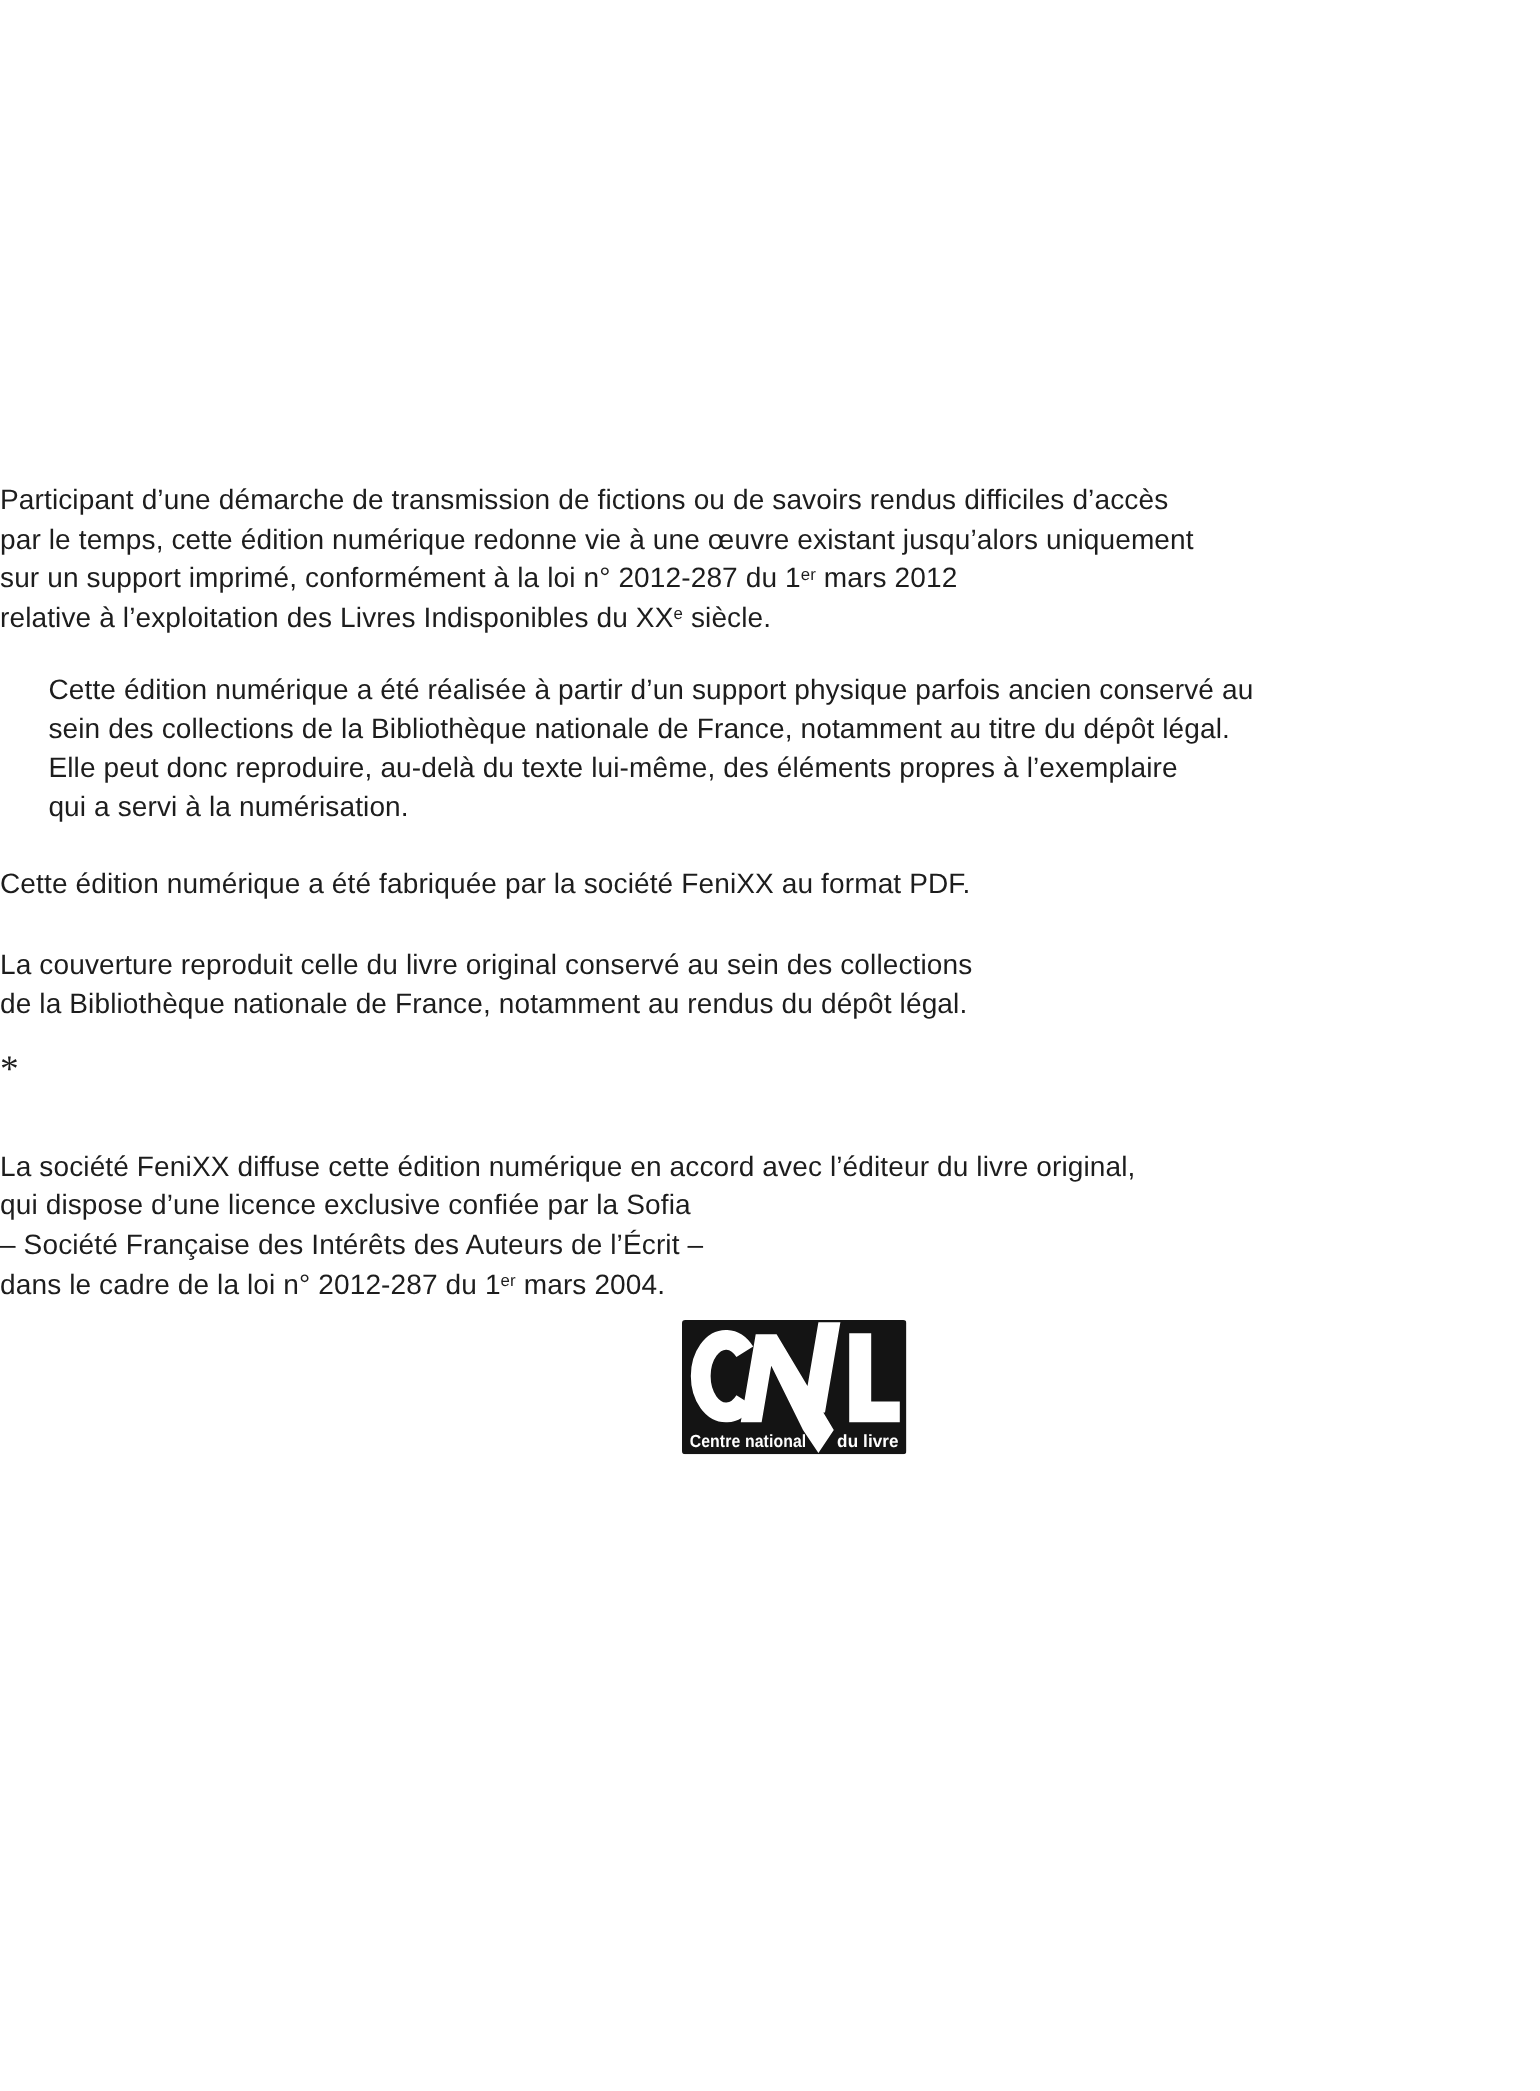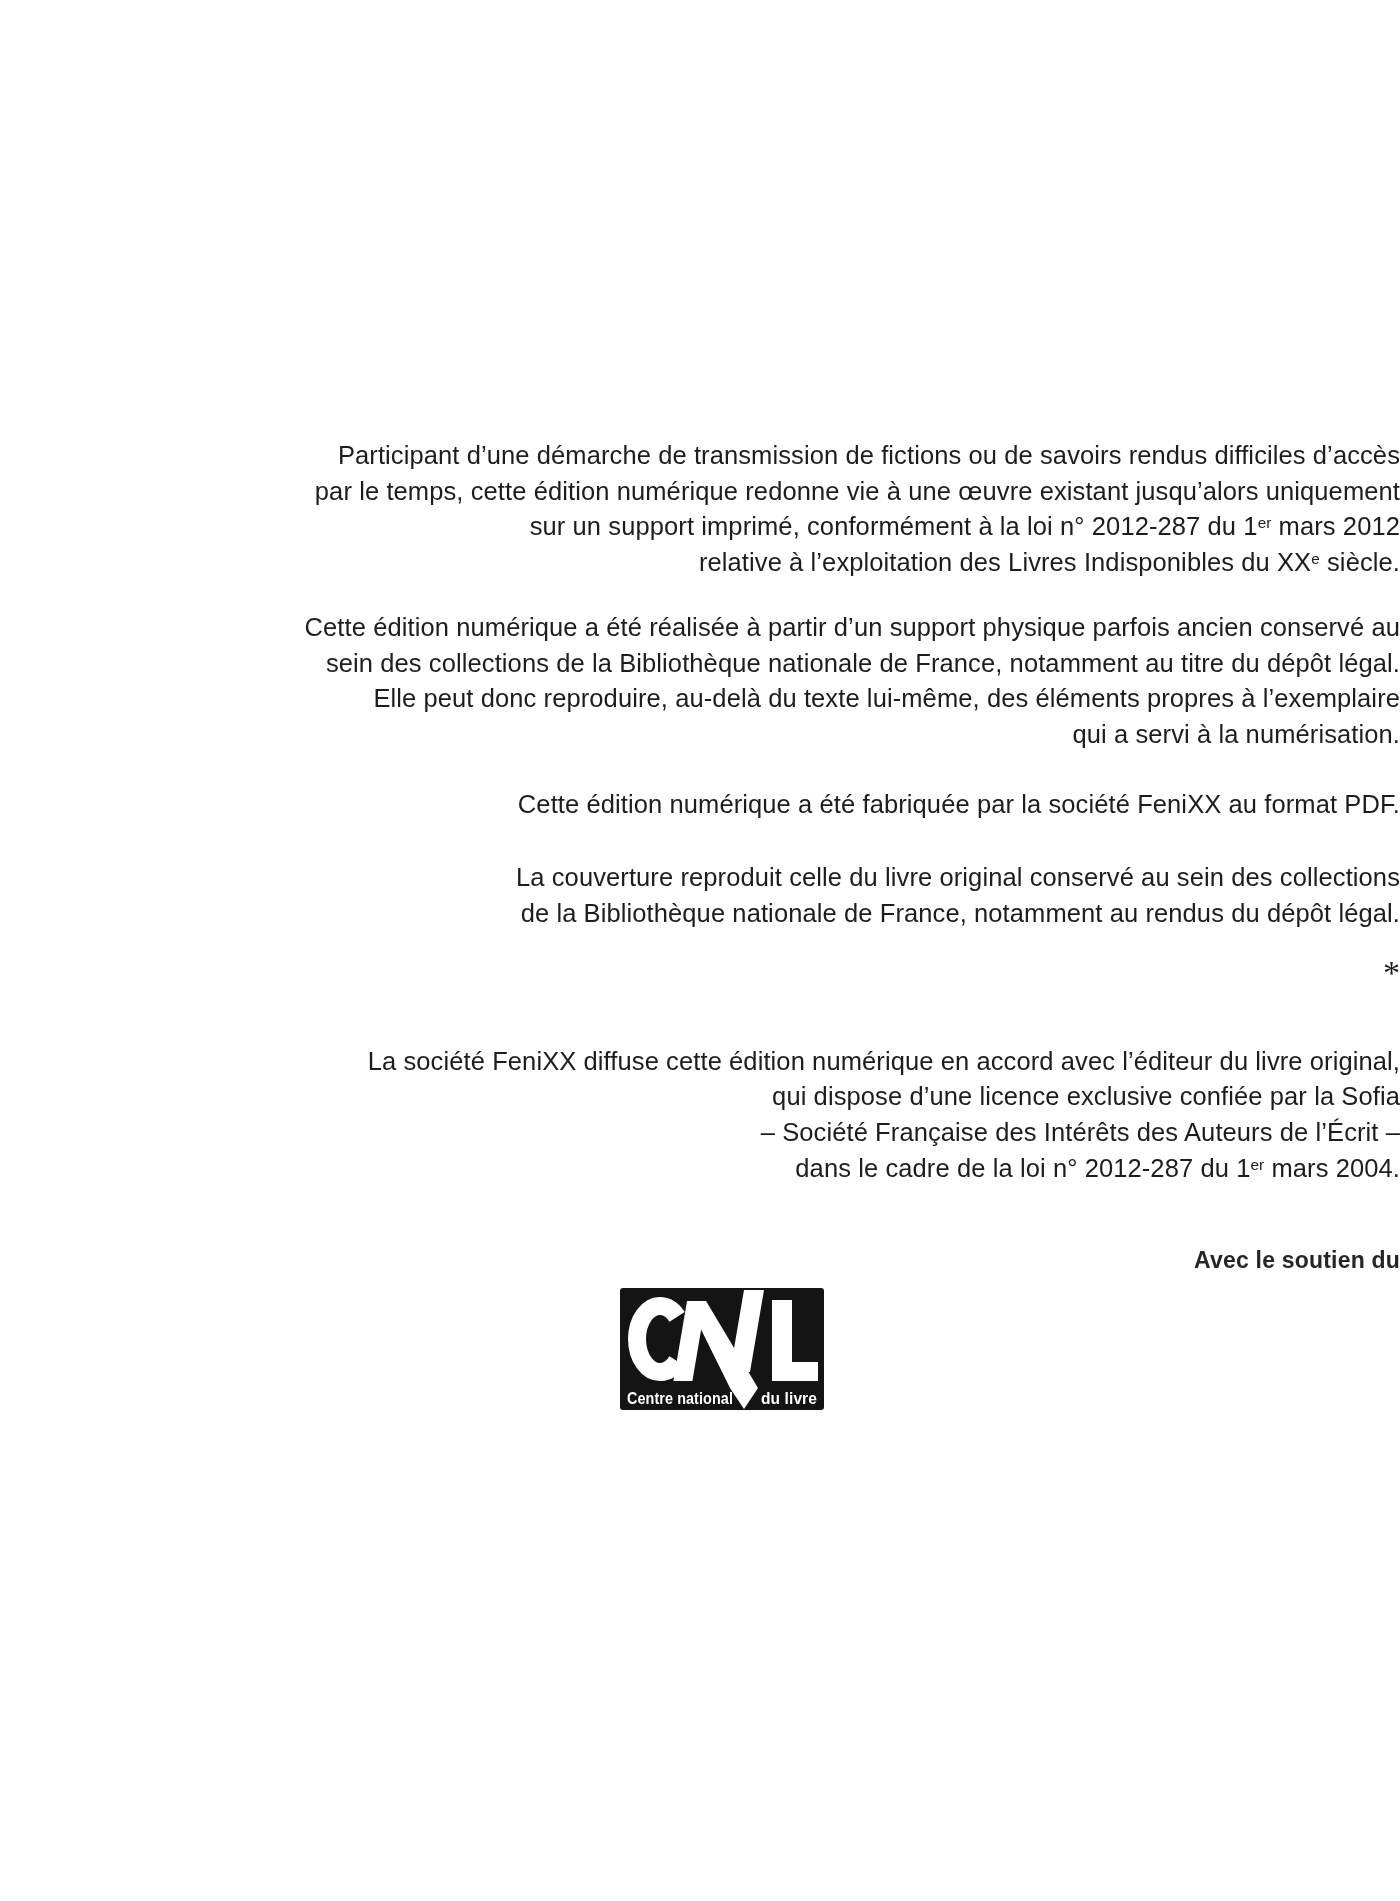--- a/index.html
+++ b/index.html
@@ -10,21 +10,21 @@
     background: #ffffff;
     overflow: hidden;
     font-family: "Liberation Sans", sans-serif;
     color: #1d1d1d;
   }
   .content {
     position: absolute;
     top: 438px;
     left: 0;
     right: 0;
-    text-align: right;
+    text-align: left;
     font-size: 25.5px;
     line-height: 35.7px;
     letter-spacing: 0.1px;
   }
   .para { margin: 0; }
   .para-source { margin-top: 29px; padding-left: 44px; }
   .para-fabrication { margin-top: 34px; }
   .para-cover { margin-top: 38px; }
   .separator {
     margin-top: 22px;
@@ -67,21 +67,20 @@
     <p class="para para-source"><span>Cette édition numérique a été réalisée à partir d’un support physique parfois ancien conservé au</span><br><span>sein des collections de la Bibliothèque nationale de France, notamment au titre du dépôt légal.</span><br><span>Elle peut donc reproduire, au-delà du texte lui-même, des éléments propres à l’exemplaire</span><br><span>qui a servi à la numérisation.</span></p>
 
     <p class="para para-fabrication"><span>Cette édition numérique a été fabriquée par la société FeniXX au format PDF.</span></p>
 
     <p class="para para-cover"><span>La couverture reproduit celle du livre original conservé au sein des collections</span><br><span>de la Bibliothèque nationale de France, notamment au rendus du dépôt légal.</span></p>
 
     <p class="para separator">*</p>
 
     <p class="para para-diffusion"><span>La société FeniXX diffuse cette édition numérique en accord avec l’éditeur du livre original,</span><br><span>qui dispose d’une licence exclusive confiée par la Sofia</span><br><span>– Société Française des Intérêts des Auteurs de l’Écrit –</span><br><span>dans le cadre de la loi n° 2012-287 du 1</span><sup>er</sup><span> mars 2004.</span></p>
 
-    <p class="para support-caption">Avec le soutien du</p>
 
     <div class="logo-wrap">
       <svg class="cnl-svg" width="204" height="122" viewBox="0 0 204 122" role="img" aria-label="CNL">
         <rect x="0" y="0" width="204" height="122" rx="3" fill="#141414"></rect>
         <g fill="#ffffff" aria-label="CNL">
 
           <path d="M 57.1 28.9 A 23 33 0 1 0 57.1 73.1" fill="none" stroke="#ffffff" stroke-width="18"></path>
 
           <path d="M67 13 L86 13 L72.4 93 L53.4 93 Z
                    M67 13 L86 13 L138 100 L124 121 L110 100 Z

